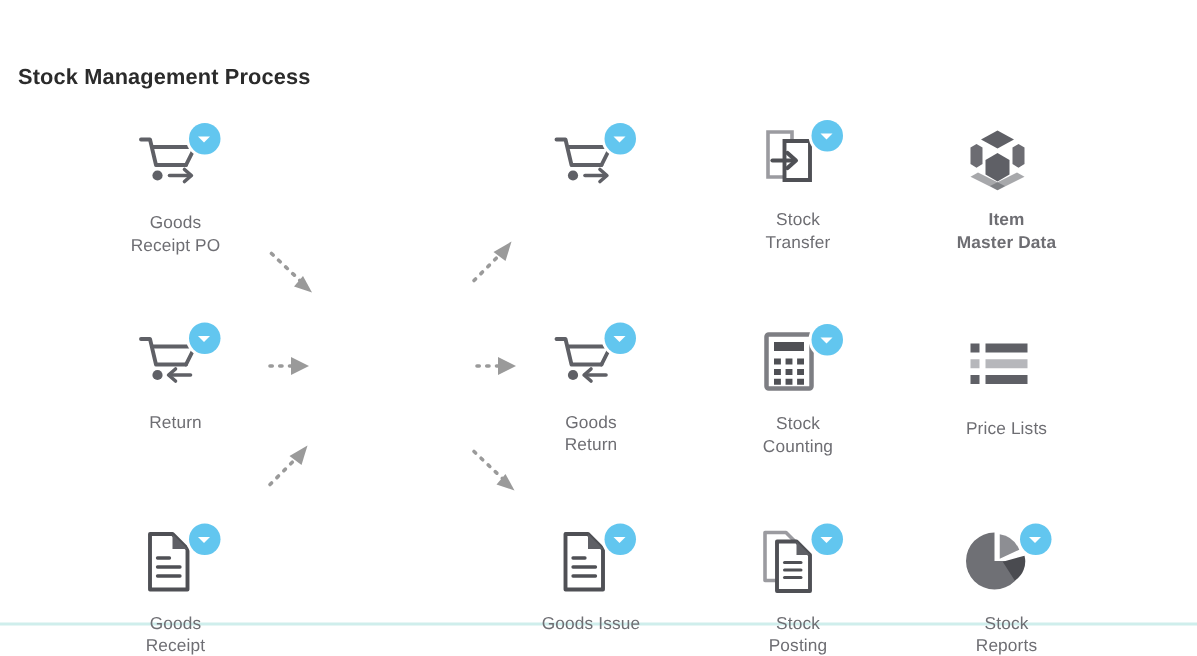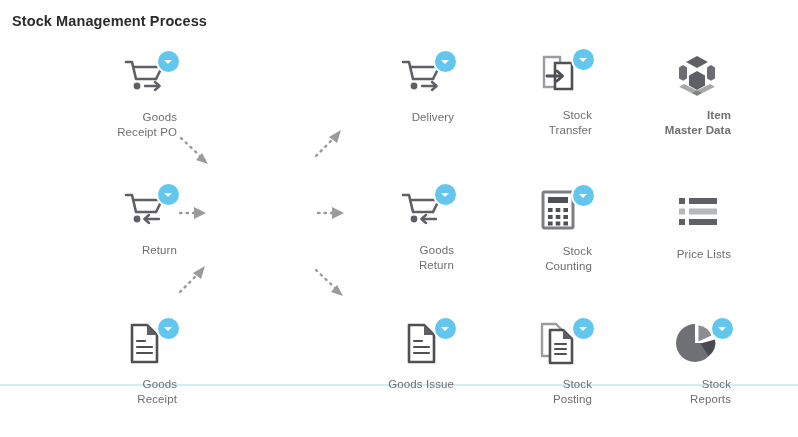--- a/index.html
+++ b/index.html
@@ -13,37 +13,38 @@
     font-family: "Liberation Sans", sans-serif;
     overflow: hidden;
   }
   .slide {
     position: relative;
     width: 798px;
     height: 386px;
     background: #ffffff;
     border-bottom: 2px solid #cfeeec;
     box-sizing: border-box;
+    margin-top: 31px;
   }
   .title {
     position: absolute;
     left: 12px;
     top: 13px;
     font-size: 14.5px;
     font-weight: bold;
     color: #2b2b2b;
     letter-spacing: 0.1px;
     white-space: nowrap;
   }
 
   
   .node {
     position: absolute;
     width: 120px;
-    text-align: right;
+    text-align: center;
   }
   .icon-wrap {
     position: relative;
     display: inline-block;
     width: 56px;
     height: 44px;
   }
   .icon-wrap svg {
     position: absolute;
     left: 0;
@@ -120,21 +121,20 @@
           <path d="M13 12 h28 l-6 12"></path>
         </g>
         <circle cx="16" cy="31" r="3.4" fill="#5f6066"></circle>
         <g fill="none" stroke="#5f6066" stroke-width="2.4" stroke-linecap="round" stroke-linejoin="round">
           <path d="M24 31 h14"></path>
           <path d="M34 27 l4.6 4 -4.6 4"></path>
         </g>
       </svg>
       <div class="badge"></div>
     </div>
-    <div class="label">Delivery</div>
   </div>
 
   <div class="node" style="left:472px; top:53px;">
     <div class="icon-wrap">
       <svg width="56" height="44" viewBox="0 0 56 44">
         <path d="M8 4 h16 v30 h-16 z" fill="none" stroke="#9b9ba0" stroke-width="2.4"></path>
         <path d="M19 10 h17 v26 h-17 z" fill="#ffffff" stroke="#4f5055" stroke-width="2.6"></path>
         <g fill="none" stroke="#4f5055" stroke-width="2.8" stroke-linecap="round" stroke-linejoin="round">
           <path d="M11 23 h14"></path>
           <path d="M21 18 l5.6 5 -5.6 5"></path>

